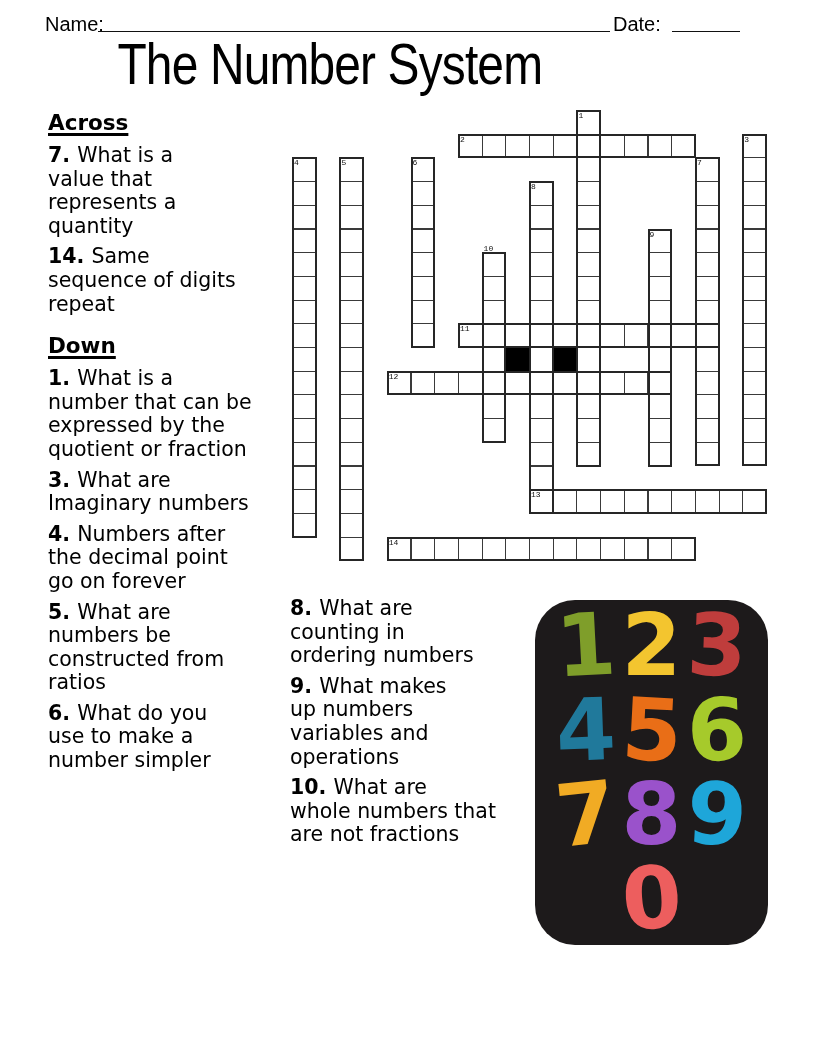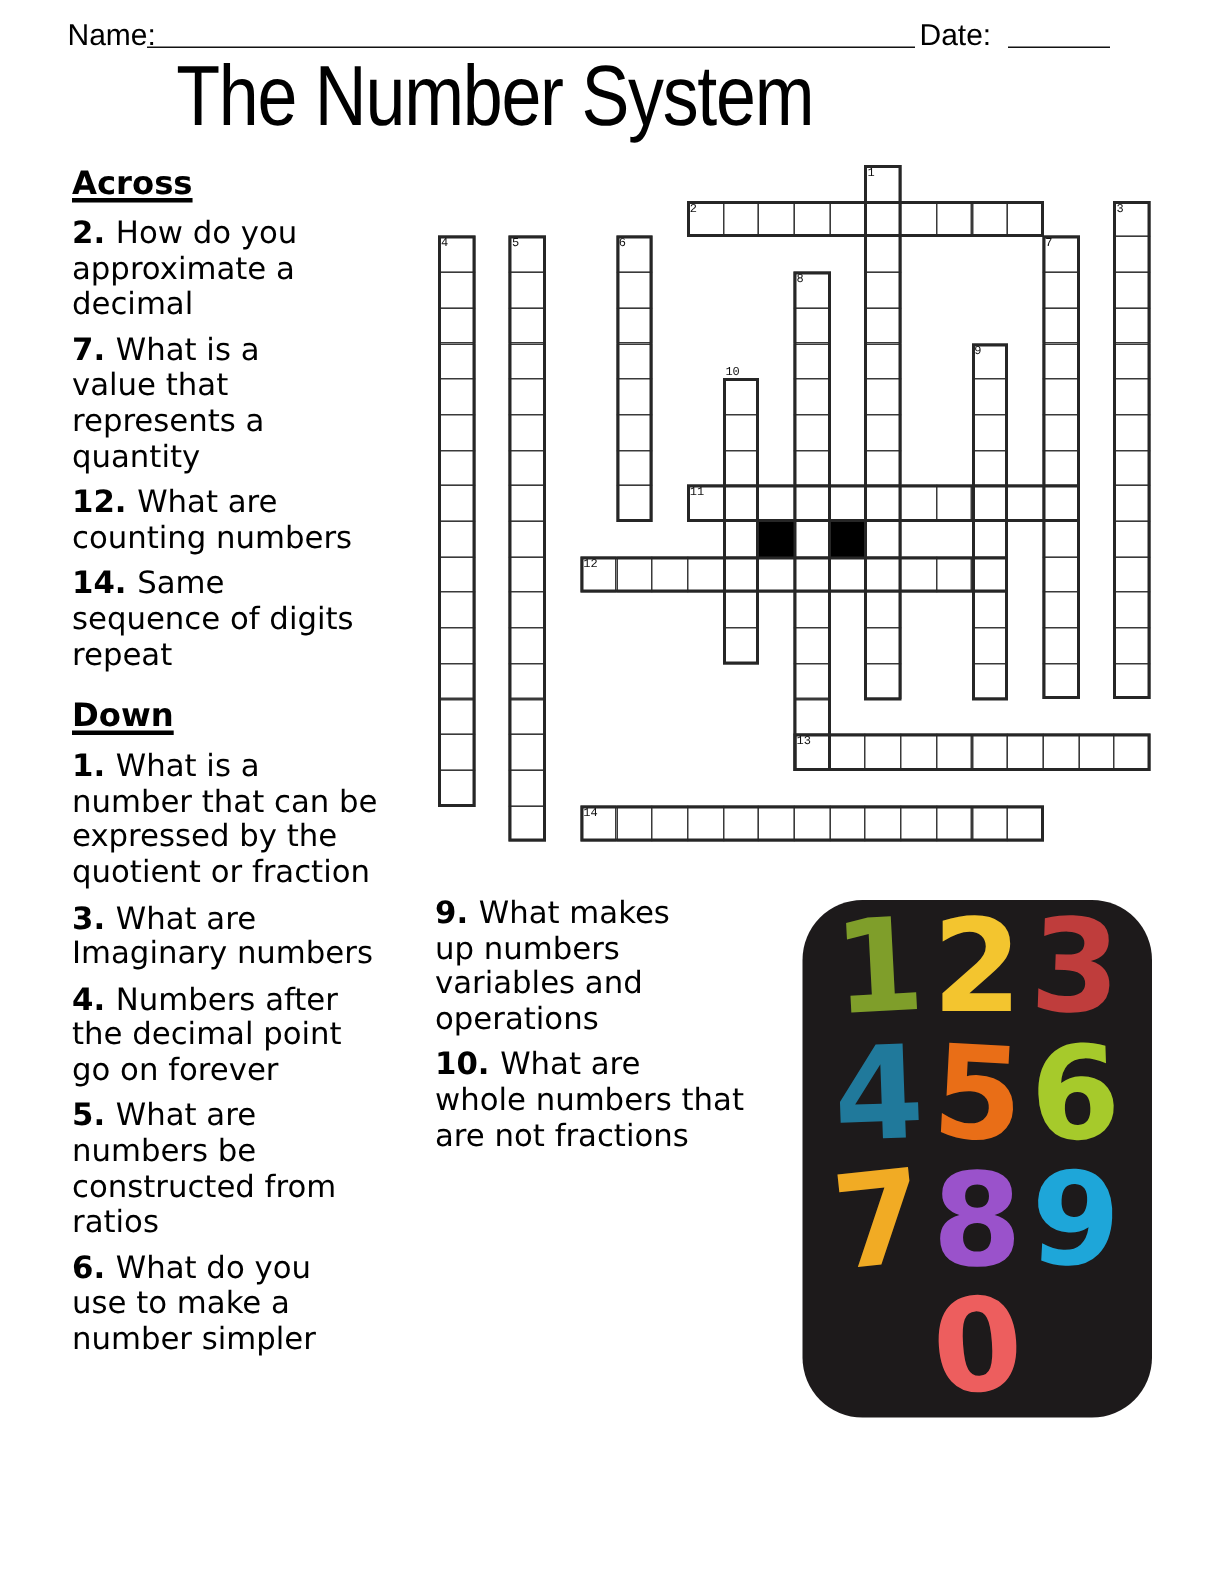--- a/index.html
+++ b/index.html
@@ -69,29 +69,24 @@
 <div class="hdr-label" style="left:613px">Date:</div>
 <div class="blank-line" style="left:672px;top:31px;width:68px"></div>
 
 <div class="title-wrap">
   <span>The Number System</span>
 </div>
 
 <div class="clue-col" style="left:48px;top:108px;width:234px">
   <h2>Across</h2>
   <div class="clue-list" id="across-list">
-      <div class="clue"><b>2. </b>How do you
-approximate a
-decimal</div>
       <div class="clue"><b>7. </b>What is a
 value that
 represents a
 quantity</div>
-      <div class="clue"><b>12. </b>What are
-counting numbers</div>
       <div class="clue"><b>14. </b>Same
 sequence of digits
 repeat</div>
     </div>
   <h2 class="second">Down</h2>
   <div class="clue-list" id="down-left-list">
       <div class="clue"><b>1. </b>What is a
 number that can be
 expressed by the
 quotient or fraction</div>
@@ -105,20 +100,23 @@
 constructed from
 ratios</div>
       <div class="clue"><b>6. </b>What do you
 use to make a
 number simpler</div>
     </div>
 </div>
 
 <div class="clue-col" style="left:290px;top:597px;width:242px">
   <div class="clue-list" id="down-right-list">
+      <div class="clue"><b>8. </b>What are
+counting in
+ordering numbers</div>
       <div class="clue"><b>9. </b>What makes
 up numbers
 variables and
 operations</div>
       <div class="clue"><b>10. </b>What are
 whole numbers that
 are not fractions</div>
     </div>
 </div>
 

